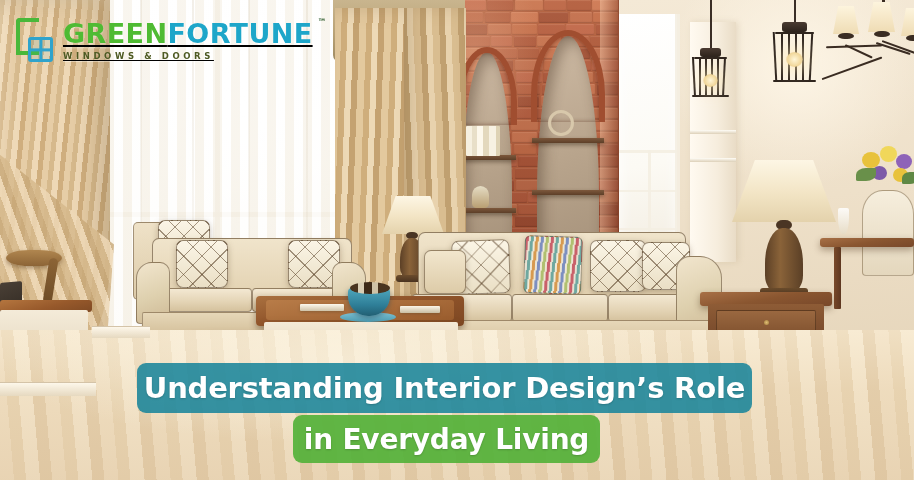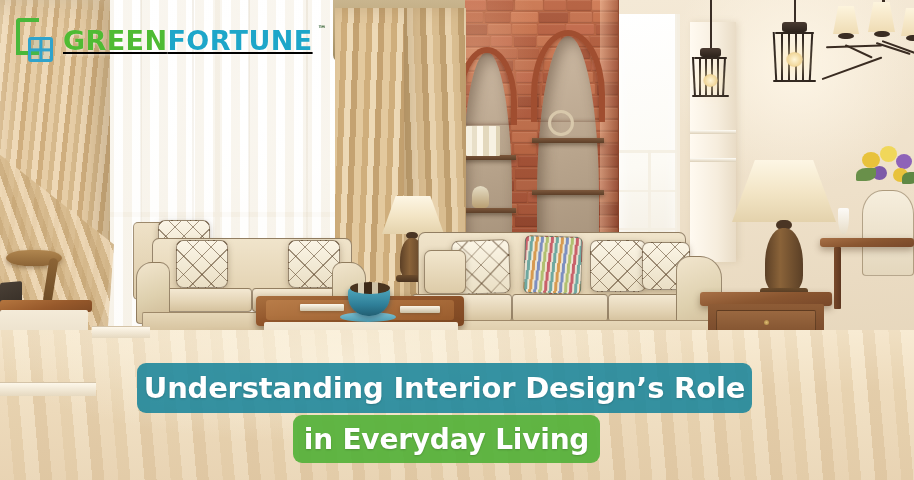--- a/index.html
+++ b/index.html
@@ -972,20 +972,21 @@
     <div class="logo-mark">
       <div class="logo-door"></div>
       <div class="logo-door-b"></div>
       <div class="logo-win"></div>
     </div>
     <div class="logo-text">
       <div class="logo-word">
         <span class="lw-green">GREEN</span><span class="lw-blue">FORTUNE</span>
       </div>
       <div class="logo-tm">™</div>
+      <div class="logo-sub">WINDOWS &amp; DOORS</div>
     </div>
   </div>
 
   <div class="headline hl-line2">
     <span class="hl-text small">in Everyday Living</span>
   </div>
   <div class="headline hl-line1">
     <span class="hl-text">Understanding Interior Design’s Role</span>
   </div>
 

